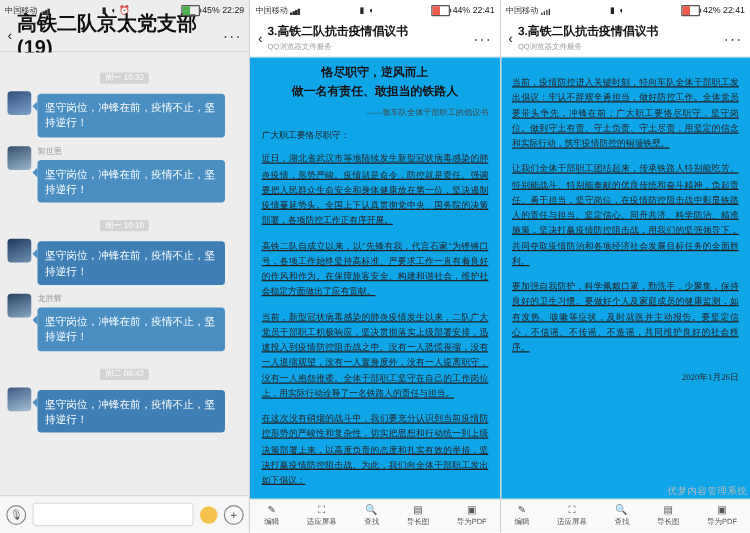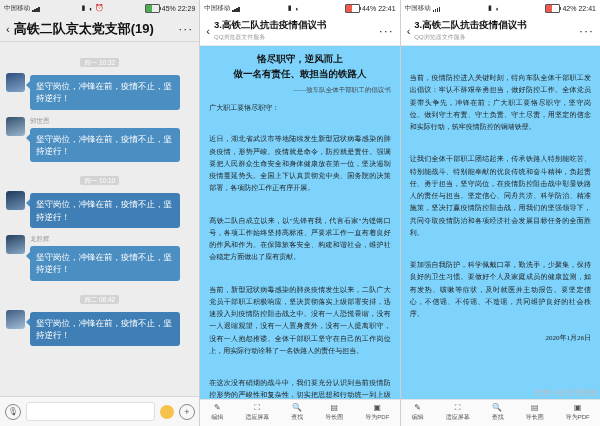--- a/index.html
+++ b/index.html
@@ -36,21 +36,21 @@
   .batt span{display:block;height:100%;background:#4caf50;}
   .batt.red span{background:#f05b4f;}
   .carrier{font-size:6.5px;color:#333;}
 
   
   .chat-header{
     height:26px;background:#ededed;display:flex;align-items:center;
     padding:0 6px;box-sizing:border-box;border-bottom:1px solid #d6d6d6;
   }
   .chat-back{font-size:11px;color:#222;margin-right:4px;}
-  .chat-title{font-size:13px;font-weight:bold;color:#111;flex:1;}
+  .chat-title{font-size:16px;font-weight:bold;color:#111;flex:1;}
   .chat-more{font-size:12px;color:#222;letter-spacing:1px;}
 
   
   .chat-body{
     height:calc(426px - 16px - 26px - 30px);
     overflow:hidden;position:relative;background:#ededed;padding:4px 6px;box-sizing:border-box;
   }
   .timestamp{text-align:center;margin:5px 0 4px;}
   .timestamp span{
     background:#d3d3d3;color:#fff;font-size:6.5px;border-radius:2px;padding:1px 4px;
@@ -108,37 +108,38 @@
     display:flex;align-items:center;padding:0 6px;box-sizing:border-box;
   }
   .doc-back{font-size:11px;color:#222;margin-right:4px;}
   .doc-titles{flex:1;min-width:0;}
   .doc-title{font-size:9.5px;font-weight:bold;color:#111;white-space:nowrap;overflow:hidden;text-overflow:ellipsis;}
   .doc-sub{font-size:6px;color:#9a9a9a;margin-top:1px;}
   .doc-more{font-size:12px;color:#222;letter-spacing:1px;}
 
   .doc-page{
     height:calc(426px - 16px - 30px - 26px);
-    background:#7dd3fc;padding:6px 9px;box-sizing:border-box;overflow:hidden;
+    background:#0ea5e9;padding:6px 9px;box-sizing:border-box;overflow:hidden;
   }
   .doc-h1{
     text-align:center;font-size:9.5px;font-weight:bold;color:#111;
     line-height:1.6;font-family:"Liberation Serif","DejaVu Serif",serif;
   }
   .doc-h2{
     text-align:right;font-size:6.5px;color:#444;margin-top:4px;
     font-family:"Liberation Serif","DejaVu Serif",serif;
   }
   .doc-salute{
     font-size:7px;color:#222;margin-top:8px;
     font-family:"Liberation Serif","DejaVu Serif",serif;
   }
   .doc-p{
-    font-size:7px;line-height:1.75;color:#222;margin-top:20px;text-align:justify;
+    font-size:7px;line-height:1.75;color:#222;margin-top:8px;text-align:justify;
     font-family:"Liberation Serif","DejaVu Serif",serif;
+    text-decoration:underline;
   }
   .doc-sign{
     font-size:7px;color:#222;text-align:right;margin-top:12px;line-height:1.8;
     font-family:"Liberation Serif","DejaVu Serif",serif;
   }
   .doc-sign div{white-space:pre;}
 
   .doc-toolbar{
     position:absolute;left:0;bottom:0;width:200px;height:26px;
     background:#fafafa;border-top:1px solid #e2e2e2;

